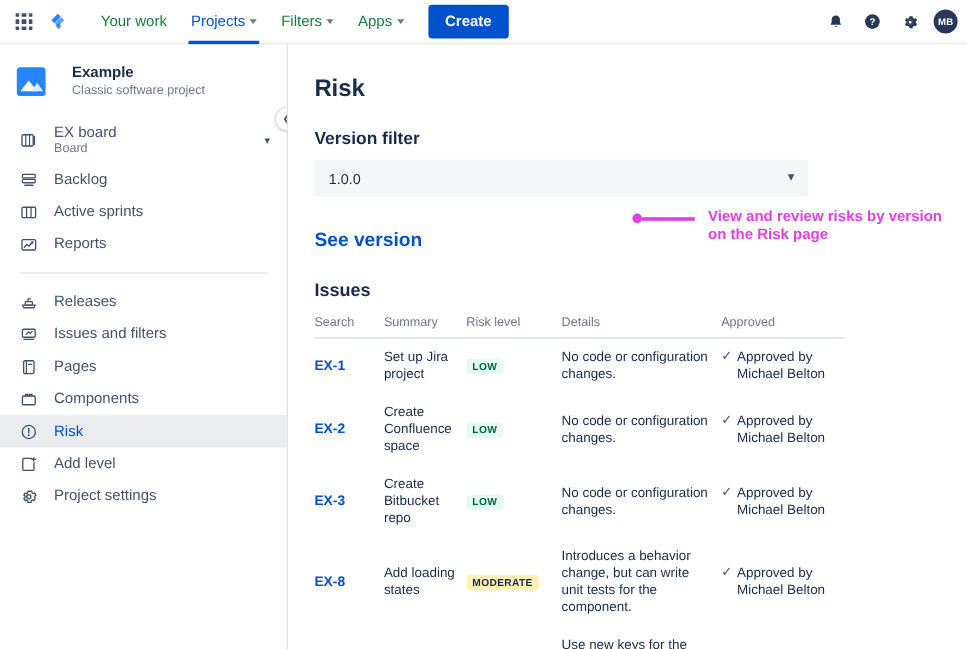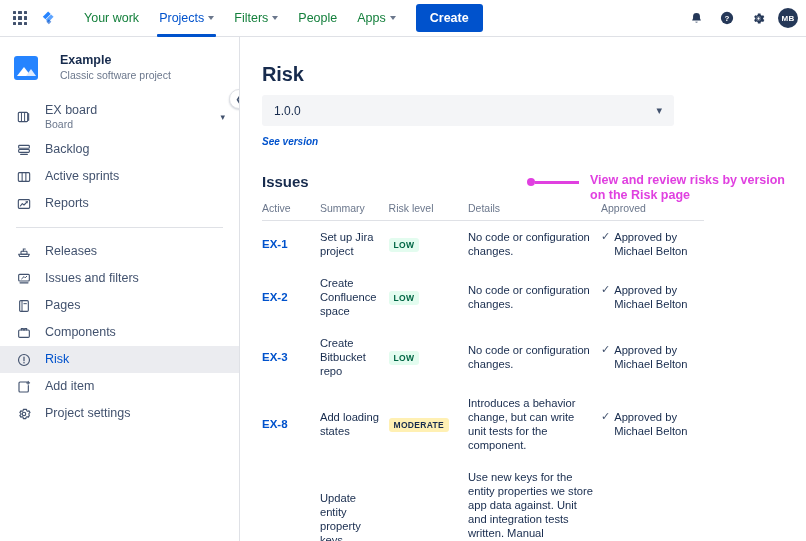--- a/index.html
+++ b/index.html
@@ -229,27 +229,26 @@
     border-radius: 3px;
     display: flex; align-items: center;
     justify-content: space-between;
     padding: 0 11px;
     cursor: pointer;
     font-size: 12px;
     color: #172B4D;
   }
   .sel-caret { color: #42526E; font-size: 11px; line-height: 1; }
   .see-version {
-    margin-top: 10px;
-    font-size: 10px;
+    margin-top: 28px;
+    font-size: 16px;
     font-weight: 600;
     color: #0052CC;
     cursor: pointer;
     display: inline-block;
-    font-style: italic;
   }
 
   .issues-heading {
     font-size: 15px; font-weight: 600;
     color: #172B4D;
     margin-top: 24px;
   }
 
   
   table.risk-table {
@@ -364,23 +363,20 @@
     </div>
     <div class="nav-link active">
       <span>Projects</span>
       <i class="caret"></i>
     </div>
     <div class="nav-link">
       <span>Filters</span>
       <i class="caret"></i>
     </div>
     <div class="nav-link">
-      <span>People</span>
-    </div>
-    <div class="nav-link">
       <span>Apps</span>
       <i class="caret"></i>
     </div>
     <button class="create-btn">Create</button>
   </div>
 
   <div class="nav-right">
 
     <div class="nav-icon-btn">
       <svg width="15" height="15" viewBox="0 0 24 24" aria-hidden="true">
@@ -529,50 +525,51 @@
       </div>
 
       <div class="side-item">
         <span class="side-icon">
           <svg width="16" height="16" viewBox="0 0 24 24">
               <path d="M16 4.5H6a1.5 1.5 0 0 0-1.5 1.5v12A1.5 1.5 0 0 0 6 19.5h11a1.5 1.5 0 0 0 1.5-1.5v-8" fill="none" stroke="#42526E" stroke-width="1.7" stroke-linecap="round"></path>
               <line x1="18.2" y1="3.5" x2="18.2" y2="8" stroke="#42526E" stroke-width="1.6" stroke-linecap="round"></line>
               <line x1="16" y1="5.8" x2="20.4" y2="5.8" stroke="#42526E" stroke-width="1.6" stroke-linecap="round"></line>
             </svg>
         </span>
-        <span class="side-label">Add item</span>
+        <span class="side-label">Add level</span>
       </div>
 
       <div class="side-item">
         <span class="side-icon">
           <svg width="16" height="16" viewBox="0 0 24 24">
               <path fill="none" stroke="#42526E" stroke-width="1.7" stroke-linejoin="round" d="M19.4 12.9c.04-.3.06-.6.06-.9s-.02-.6-.06-.9l1.6-1.2-1.5-2.6-1.9.7c-.45-.37-.95-.68-1.5-.9l-.3-2H11l-.3 2c-.55.22-1.05.53-1.5.9l-1.9-.7L5.8 9.9l1.6 1.2c-.04.3-.06.6-.06.9s.02.6.06.9l-1.6 1.2 1.5 2.6 1.9-.7c.45.37.95.68 1.5.9l.3 2h3.8l.3-2c.55-.22 1.05-.53 1.5-.9l1.9.7 1.5-2.6z"></path>
               <circle cx="12" cy="12" r="2.6" fill="none" stroke="#42526E" stroke-width="1.7"></circle>
             </svg>
         </span>
         <span class="side-label">Project settings</span>
       </div>
     </div>
   </aside>
 
   <main class="main">
     <h1 class="page-title">Risk</h1>
 
+    <h2 class="section-title">Version filter</h2>
     <div class="select-wrap">
       <span>1.0.0</span>
       <span class="sel-caret">▾</span>
     </div>
     <a class="see-version">See version</a>
 
     <h2 class="issues-heading">Issues</h2>
 
     <table class="risk-table">
       <thead>
         <tr>
-          <th class="col-issue">Active</th>
+          <th class="col-issue">Search</th>
           <th class="col-summ">Summary</th>
           <th class="col-risk">Risk level</th>
           <th class="col-det">Details</th>
           <th class="col-appr">Approved</th>
         </tr>
       </thead>
       <tbody>
         <tr>
           <td><a class="issue-key">EX-1</a></td>
           <td>Set up Jira project</td>

